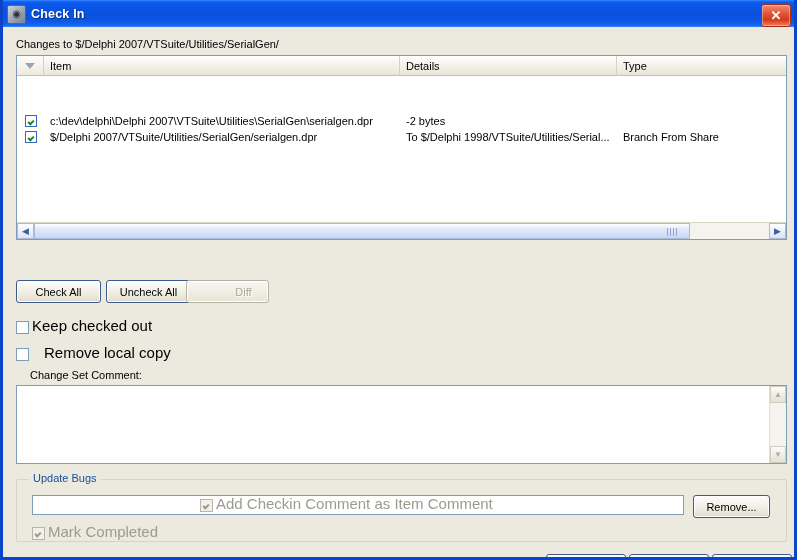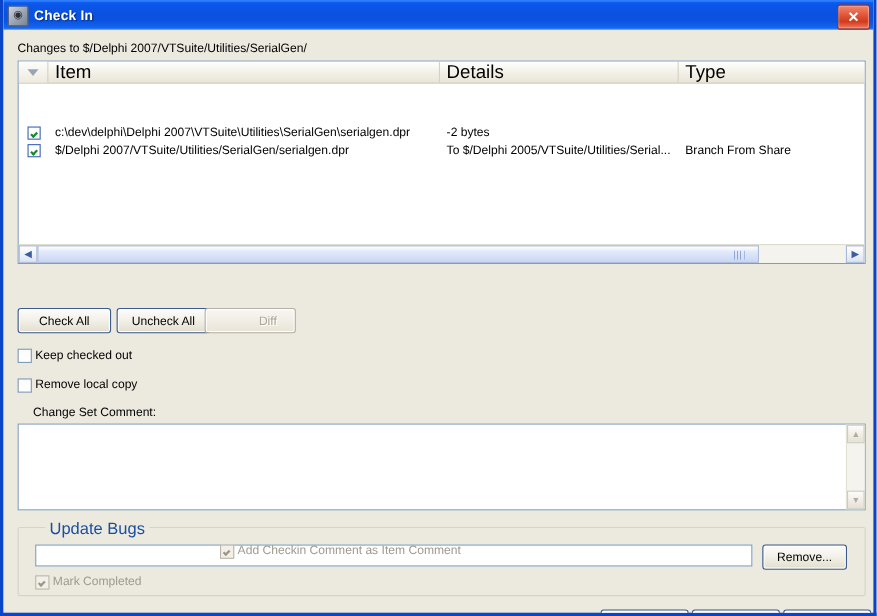--- a/index.html
+++ b/index.html
@@ -100,21 +100,21 @@
     box-sizing: border-box;
     background: #ffffff;
     border: 1px solid #7f9db9;
     overflow: hidden;
   }
   #list-header {
     display: flex;
     height: 19px;
     background: linear-gradient(to bottom,#ffffff 0%, #f4f2ea 45%, #e9e5d8 100%);
     border-bottom: 1px solid #c6c0ad;
-    font-size: 17px;
+    font-size: 11px;
   }
   .hcell {
     box-sizing: border-box;
     border-right: 1px solid #d6d1c0;
     display: flex;
     align-items: center;
     padding-left: 6px;
     height: 19px;
     color: #000;
   }
@@ -243,22 +243,22 @@
     text-shadow: 1px 1px 0 #ffffff;
     padding-left: 32px;
   }
   #check-all-btn  { position: absolute; left: 13px;  top: 253px; width: 85px; }
   #uncheck-all-btn{ position: absolute; left: 103px; top: 253px; width: 85px; }
   #diff-btn       { position: absolute; left: 183px; top: 253px; width: 83px; }
   
   .chk-row {
     position: absolute;
     display: flex;
-    align-items: flex-start;
-    font-size: 11px;
+    align-items: flex-end;
+    font-size: 15px;
   }
   .cb {
     width: 13px;
     height: 13px;
     box-sizing: border-box;
     border: 1px solid #7f9db9;
     background: linear-gradient(to bottom,#fafbfd 0%, #ffffff 60%);
     margin-right: 3px;
     position: relative;
     flex: 0 0 13px;
@@ -273,21 +273,21 @@
     left: 2px;
     top: 4px;
     width: 4px;
     height: 2px;
     border-left: 2px solid #9b9789;
     border-bottom: 2px solid #9b9789;
     transform: rotate(-45deg);
   }
   .disabled-text { color: #9d9a8e; }
   #keep-checked-out-row  { left: 13px; top: 290px; }
-  #remove-local-copy-row { left: 13px; top: 317px; }
+  #remove-local-copy-row { left: 13px; top: 317px; gap: 12px; }
   
   #comment-label { position: absolute; left: 27px; top: 342px; }
   #comment-box {
     position: absolute;
     left: 13px;
     top: 358px;
     width: 771px;
     height: 79px;
     box-sizing: border-box;
     background: #ffffff;
@@ -329,26 +329,26 @@
     left: 13px;
     top: 452px;
     width: 771px;
     height: 63px;
     box-sizing: border-box;
     border: 1px solid #d7d3c5;
     border-radius: 2px;
   }
   #update-bugs-legend {
     position: absolute;
-    left: 38px;
+    left: 26px;
     top: 445px;
     background: #ece9df;
     padding: 0 4px;
     color: #1a4fa0;
-    font-size: 15px;
+    font-size: 11px;
   }
   #bug-input {
     position: absolute;
     left: 29px;
     top: 468px;
     width: 652px;
     height: 20px;
     box-sizing: border-box;
     background: #ffffff;
     border: 1px solid #7f9db9;
@@ -399,21 +399,21 @@
             <span class="cb-list"></span>
           </div>
           <div class="cell c-item">c:\dev\delphi\Delphi 2007\VTSuite\Utilities\SerialGen\serialgen.dpr</div>
           <div class="cell c-details">-2 bytes</div>
         </div>
         <div class="row">
           <div class="cell c-check">
             <span class="cb-list"></span>
           </div>
           <div class="cell c-item">$/Delphi 2007/VTSuite/Utilities/SerialGen/serialgen.dpr</div>
-          <div class="cell c-details">To $/Delphi 2005/VTSuite/Utilities/Serial...</div>
+          <div class="cell c-details">To $/Delphi 1998/VTSuite/Utilities/Serial...</div>
           <div class="cell c-type">Branch From Share</div>
         </div>
       </div>
 
       <div id="list-hscroll">
         <div class="sb-arrow">◀</div>
         <div id="hs-thumb">
             <span class="grip"></span>
           </div>
         <div id="hs-track"></div>

